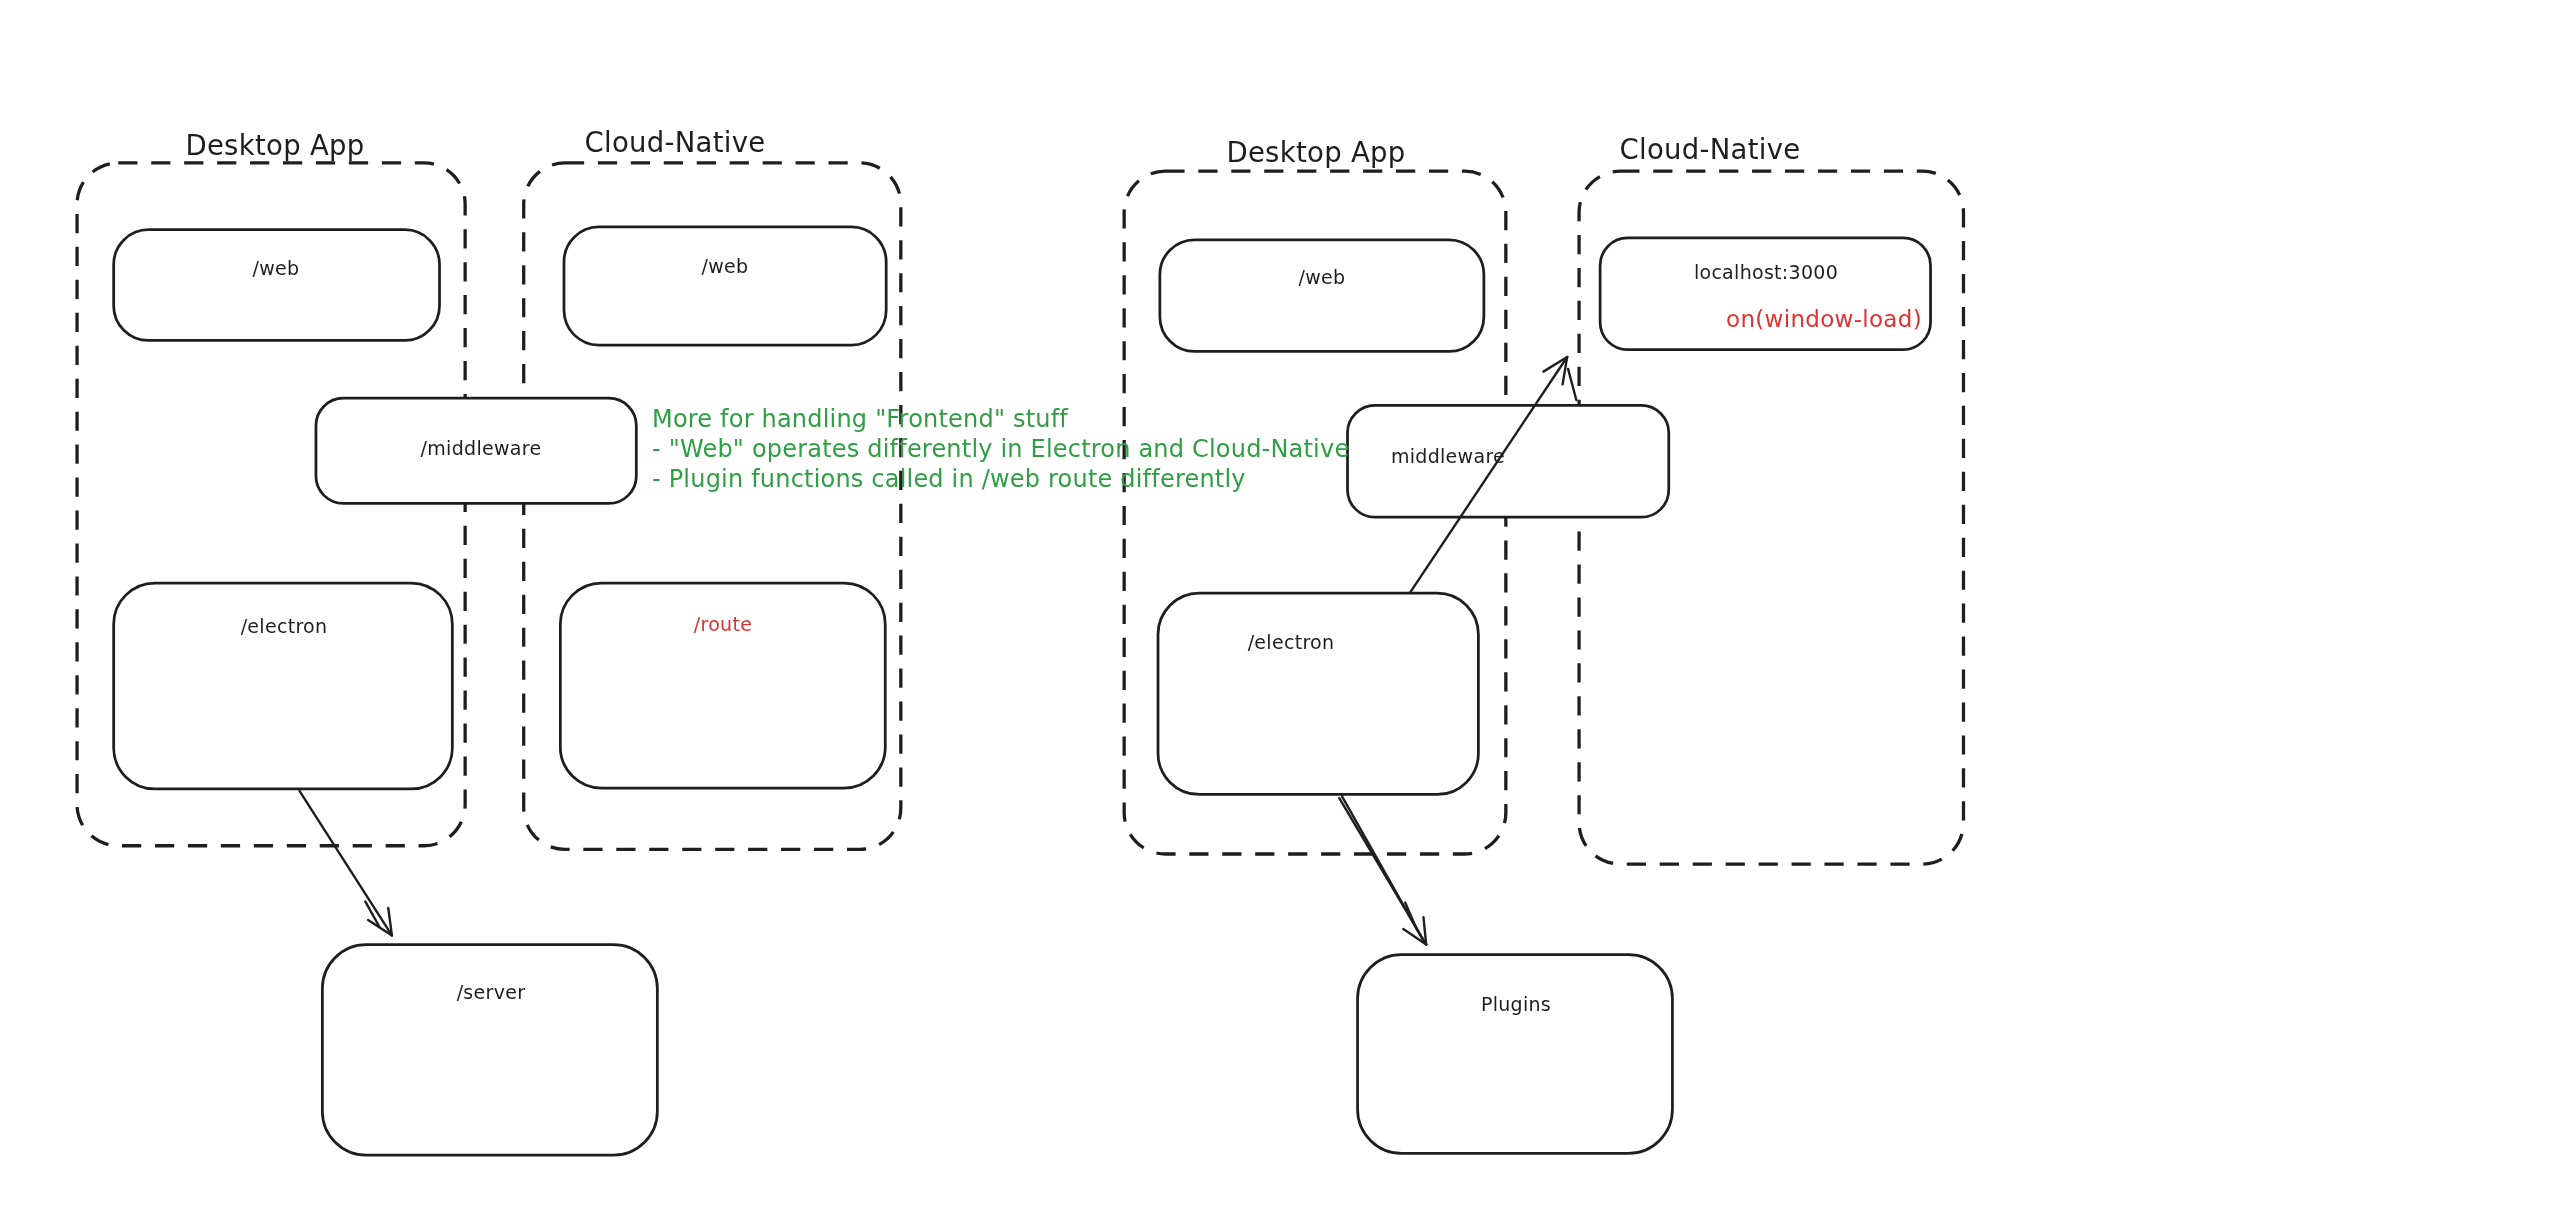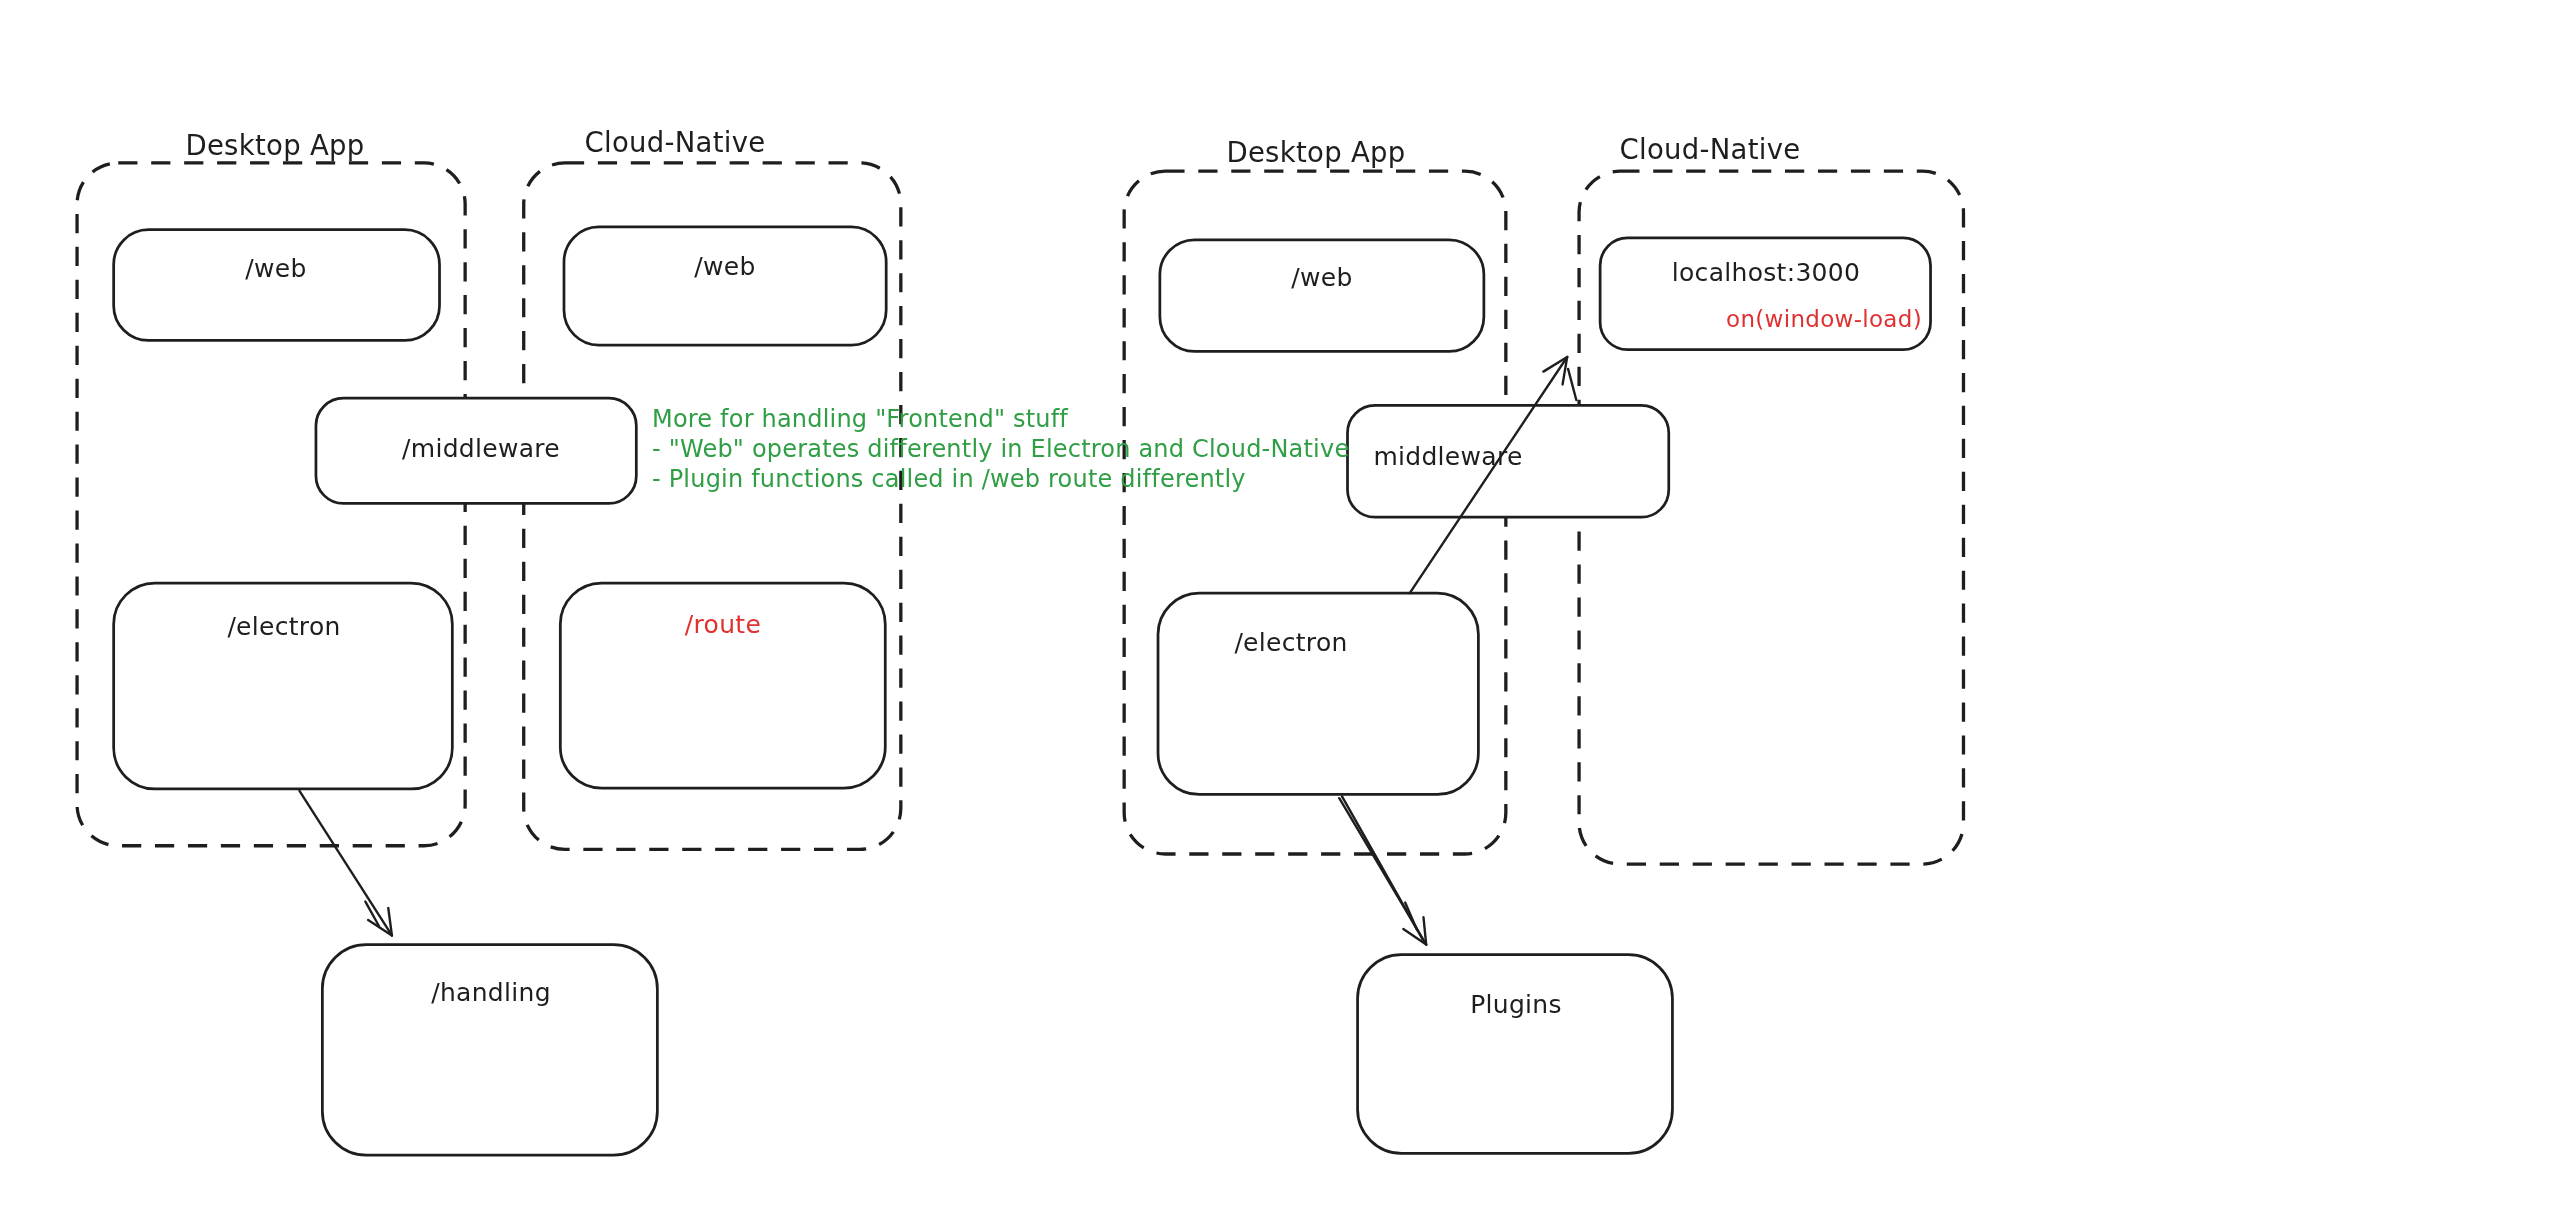--- a/index.html
+++ b/index.html
@@ -37,21 +37,21 @@
   .arrow-line {
     fill: none;
     stroke: #1e1e1e;
     stroke-width: 2.6;
     stroke-linecap: round;
   }
   .lbl {
     position: absolute;
     transform: translate(-50%, -50%);
     white-space: nowrap;
-    font-size: 25px;
+    font-size: 19px;
     letter-spacing: 0.3px;
     color: #1e1e1e;
   }
   .title {
     font-size: 27.5px;
   }
   .red-text {
     color: #e03131;
   }
   .small {
@@ -122,21 +122,21 @@
   <div class="lbl title" style="left:275px;  top:145px;">Desktop App</div>
   <div class="lbl title" style="left:675px;  top:142px;">Cloud-Native</div>
   <div class="lbl title" style="left:1316px; top:152px;">Desktop App</div>
   <div class="lbl title" style="left:1710px; top:149px;">Cloud-Native</div>
 
   <div class="lbl" style="left:276px; top:268px;">/web</div>
   <div class="lbl" style="left:725px; top:266px;">/web</div>
   <div class="lbl" style="left:481px; top:448px;">/middleware</div>
   <div class="lbl" style="left:284px; top:626px;">/electron</div>
   <div class="lbl red-text" style="left:723px; top:624px;">/route</div>
-  <div class="lbl" style="left:491px; top:992px;">/handling</div>
+  <div class="lbl" style="left:491px; top:992px;">/server</div>
 
   <div class="lbl" style="left:1322px; top:277px;">/web</div>
   <div class="lbl" style="left:1766px; top:272px;">localhost:3000</div>
   <div class="lbl red-text small" style="left:1824px; top:319px;">on(window-load)</div>
   <div class="lbl" style="left:1448px; top:456px;">middleware</div>
   <div class="lbl" style="left:1291px; top:642px;">/electron</div>
   <div class="lbl" style="left:1516px; top:1004px;">Plugins</div>
 
   <div class="note note-green" style="left:652px; top:404px;">
     <div>More for handling "Frontend" stuff</div>

